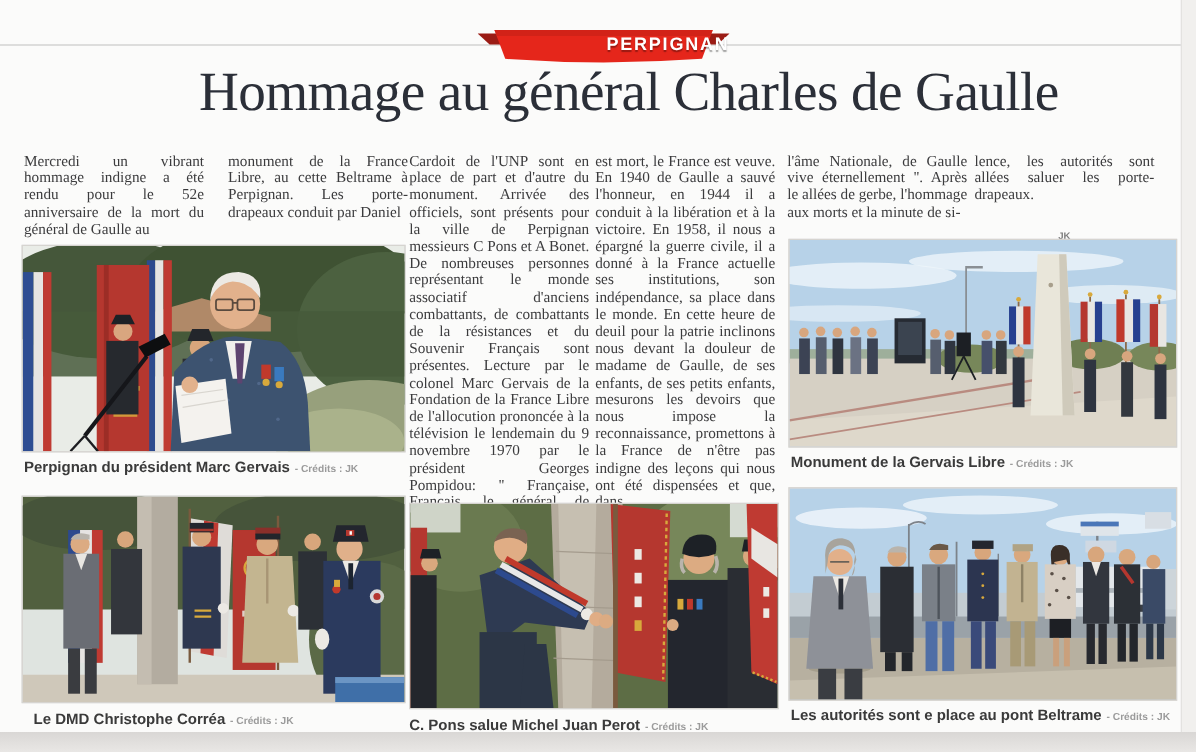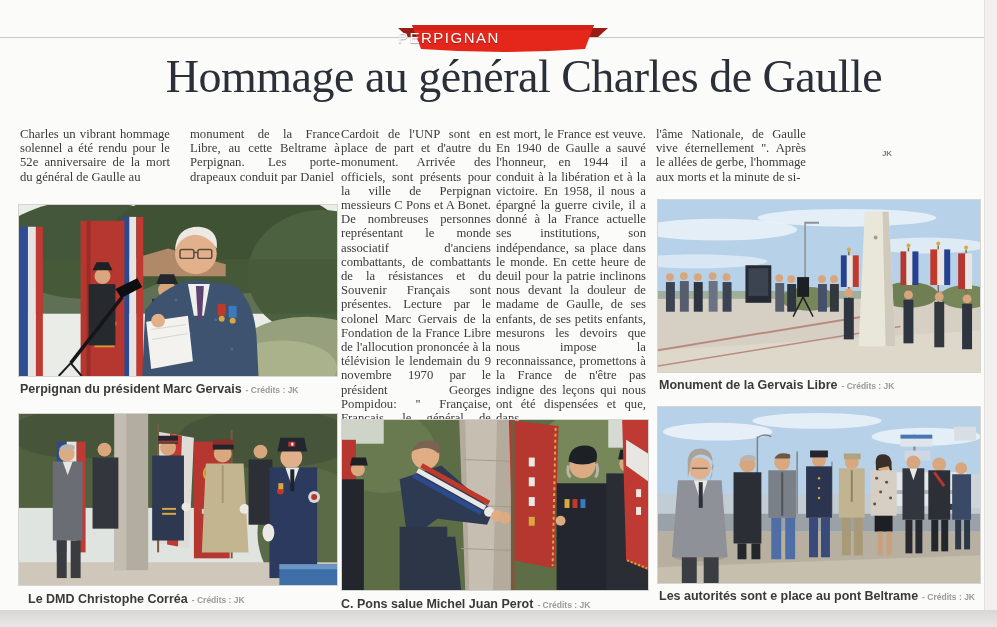--- a/index.html
+++ b/index.html
@@ -6,22 +6,22 @@
   body{
     width:997px;height:627px;position:relative;overflow:hidden;
     background:#fbfbfa;font-family:"Liberation Serif",serif;
   }
   .edge-right{position:absolute;left:984px;top:0;width:13px;height:627px;background:#f1f0ee;border-left:1px solid #e3e2e0;}
   .edge-bottom{position:absolute;left:0;top:610px;width:997px;height:17px;background:linear-gradient(#d9d7d5,#e9e7e5);}
   .rule{position:absolute;left:0;top:37px;width:984px;height:1px;background:#c9c9c9;}
   .ribbon{position:absolute;left:398px;top:24px;width:210px;height:30px;z-index:3;}
   .ribbon svg{display:block;width:100%;height:100%;}
   .ribbon-label{
-    position:absolute;left:0;top:5px;width:100%;text-align:left;
-    font-family:"Liberation Sans",sans-serif;font-weight:normal;font-size:15px;
+    position:absolute;left:0;top:5px;width:100%;text-align:right;
+    font-family:"Liberation Sans",sans-serif;font-weight:bold;font-size:15px;
     color:#fff;letter-spacing:1.5px;text-shadow:0 1px 1px rgba(0,0,0,.35);
   }
   .headline-wrap{position:absolute;left:0;top:50px;width:984px;text-align:center;padding-left:32px;}
   .headline{font-size:46px;color:#2b2f38;letter-spacing:-0.5px;font-weight:400;}
   .col{
     position:absolute;top:127px;width:150px;text-align:justify;
     font-size:12.7px;line-height:14.2px;color:#3b3b3d;
   }
   .c1{left:20px;}  .c2{left:190px;} .c3{left:341px;height:283px;}
   .c4{left:496px;height:283px;} .c5{left:656px;} .c6{left:812px;}
@@ -57,26 +57,27 @@
     <path d="M14,1 L196,1 L187,25 Q105,31 23,25 Z" fill="#e5261b"></path>
     <path d="M14,1 L196,1 L194,6 L16,6 Z" fill="#c21f16" opacity="0.55"></path>
   </svg>
   <div class="ribbon-label">PERPIGNAN</div>
 </div>
 
 <div class="headline-wrap">
   <span class="headline">Hommage au général Charles de Gaulle</span>
 </div>
 
-<div class="col c1">Charles un vibrant hommage solennel a été rendu pour le 52e anniversaire de la mort du général de Gaulle au</div>
+<div class="col c1">Mercredi un vibrant hommage indigne a été rendu pour le 52e anniversaire de la mort du général de Gaulle au</div>
 <div class="col c2">monument de la France Libre, au cette Beltrame à Perpignan. Les porte-drapeaux conduit par Daniel</div>
 <div class="col c3">Cardoit de l'UNP sont en place de part et d'autre du monument. Arrivée des officiels, sont présents pour la ville de Perpignan messieurs C Pons et A Bonet. De nombreuses personnes représentant le monde associatif d'anciens combattants, de combattants de la résistances et du Souvenir Français sont présentes. Lecture par le colonel Marc Gervais de la Fondation de la France Libre de l'allocution prononcée à la télévision le lendemain du 9 novembre 1970 par le président Georges Pompidou: '' Française, Français, le général de Gaulle</div>
 <div class="col c4">est mort, le France est veuve. En 1940 de Gaulle a sauvé l'honneur, en 1944 il a conduit à la libération et à la victoire. En 1958, il nous a épargné la guerre civile, il a donné à la France actuelle ses institutions, son indépendance, sa place dans le monde. En cette heure de deuil pour la patrie inclinons nous devant la douleur de madame de Gaulle, de ses enfants, de ses petits enfants, mesurons les devoirs que nous impose la reconnaissance, promettons à la France de n'être pas indigne des leçons qui nous ont été dispensées et que, dans</div>
 <div class="col c5">l'âme Nationale, de Gaulle vive éternellement ''. Après le allées de gerbe, l'hommage aux morts et la minute de si-</div>
 <div class="col c6">
+  <span>lence, les autorités sont allées saluer les porte-drapeaux.</span>
   <div class="sig">JK</div>
 </div>
 
 <div class="photo p1">
   <svg viewBox="0 0 320 173" preserveAspectRatio="none">
     <rect width="320" height="173" fill="#e9ece7"></rect>
     <ellipse cx="70" cy="45" rx="95" ry="50" fill="#45573a"></ellipse>
     <ellipse cx="210" cy="35" rx="120" ry="55" fill="#3f5233"></ellipse>
     <ellipse cx="305" cy="70" rx="75" ry="65" fill="#4c6140"></ellipse>
     <rect x="0" y="55" width="320" height="55" fill="#475a3b" opacity="0.85"></rect>

